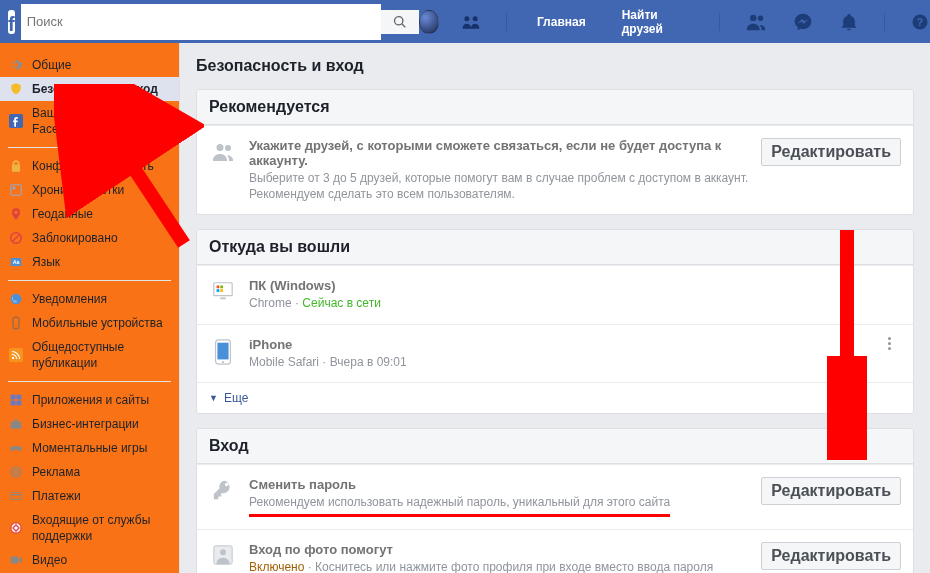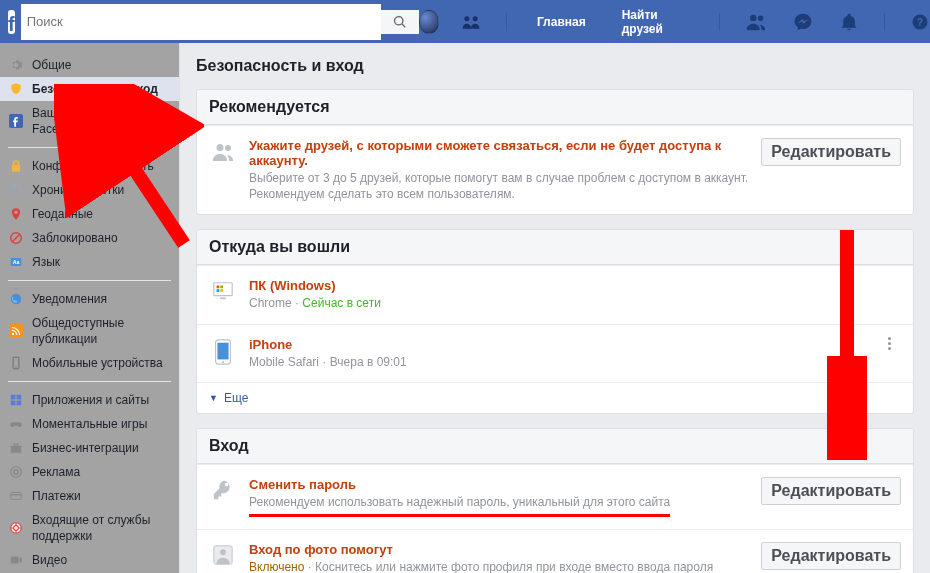--- a/index.html
+++ b/index.html
@@ -14,38 +14,38 @@
 .topbar-right { margin-left: auto; display: flex; align-items: center; gap: 18px; }
 .avatar { width: 24px; height: 24px; border-radius: 50%; background: radial-gradient(circle at 30% 30%, #6a8ad6, #1a2a50); border: 1px solid rgba(0,0,0,.2); }
 .toplink { color: #fff; font-size: 12px; font-weight: bold; padding: 0 9px; cursor: pointer; }
 .topicon { width: 24px; height: 24px; display: flex; align-items: center; justify-content: center; cursor: pointer; margin: 0 4px; }
 .topicon svg { fill: #1d3d78; }
 .tip-1 svg { fill: #17316a; }
 .divider-v { width: 1px; height: 18px; background: #385898; margin: 0 3px; }
 
 
 .page { display: flex; }
-.sidebar { width: 180px; background: #a3a3a3; border-right: 1px solid #dddfe2; height: 530px; padding-top: 10px; }
+.sidebar { width: 180px; background: #f97316; border-right: 1px solid #dddfe2; height: 530px; padding-top: 10px; }
 .sidenav { list-style: none; }
 .sidenav li { display: flex; align-items: center; padding: 4px 8px; color: #1d2129; cursor: pointer; font-size: 12px; line-height: 16px; }
 .sidenav li.active { background: #dde2ee; font-weight: bold; }
 .sidenav li .sicon { width: 16px; height: 16px; margin-right: 8px; display: flex; align-items: center; justify-content: center; flex-shrink: 0; }
 .sidenav li .slabel { flex: 1; }
 .sidenav .sep { height: 1px; background: #e4e4e4; margin: 6px 8px; padding: 0; cursor: default; }
 
 .main { flex: 1; padding: 14px 16px; overflow: hidden; }
 .main h1 { font-size: 16px; font-weight: bold; color: #1d2129; margin-bottom: 14px; }
 
 .card { background: #fff; border: 1px solid #dddfe2; border-radius: 3px; margin-bottom: 14px; }
 .card-head { padding: 8px 12px; background: #f5f6f7; border-bottom: 1px solid #dddfe2; font-weight: bold; font-size: 16px; color: #1d2129; border-radius: 3px 3px 0 0; }
 .card-row { display: flex; align-items: flex-start; padding: 12px; border-top: 1px solid #e9ebee; }
 .card-row:first-of-type { border-top: 0; }
 .row-icon { width: 28px; margin-right: 12px; flex-shrink: 0; display: flex; justify-content: center; padding-top: 2px; }
 .row-body { flex: 1; min-width: 0; }
-.row-title { font-weight: bold; font-size: 13px; color: #c2410c; margin-bottom: 2px; }
+.row-title { font-weight: bold; font-size: 13px; color: #737373; margin-bottom: 2px; }
 .row-sub { font-size: 12px; color: #90949c; line-height: 1.35; }
 .row-sub .green { color: #42b72a; }
 .row-sub .linklike { color: #a16207; }
 .row-action { margin-left: 8px; flex-shrink: 0; }
 .btn { background: #f5f6f7; border: 1px solid #ccd0d5; color: #4b4f56; font-size: 16px; font-weight: bold; padding: 4px 9px; border-radius: 2px; cursor: pointer; }
 .more-row { padding: 8px 12px; display: flex; align-items: center; color: #385898; font-size: 12px; cursor: pointer; border-top: 1px solid #e9ebee; }
 .more-row .tri { margin-right: 6px; font-size: 9px; }
 .dots { width: 24px; display: flex; flex-direction: column; align-items: center; gap: 2px; cursor: pointer; }
 .dots span { width: 3px; height: 3px; background: #90949c; border-radius: 50%; }
 .underline-red { border-bottom: 3px solid #ff0000; padding-bottom: 4px; display: inline-block; }
@@ -187,64 +187,64 @@
             <svg width="14" height="14" viewBox="0 0 24 24">
               <circle cx="12" cy="12" r="9" fill="#4a90d9"></circle>
               <path fill="#7ab6e8" d="M5 8c2 .5 3 2 2 4s2 3 4 2 3 3 2 5c-4 .5-8-3-8-8 0-1 0-2 0-3z"></path>
             </svg>
           </span>
           <span class="slabel">Уведомления</span>
         </li>
       <li>
           <span class="sicon">
             <svg width="14" height="14" viewBox="0 0 24 24">
+              <rect x="7" y="2" width="10" height="20" rx="2" fill="none" stroke="#666" stroke-width="1.5"></rect>
+              <circle cx="12" cy="19" r="1" fill="#666"></circle>
+            </svg>
+          </span>
+          <span class="slabel">Мобильные устройства</span>
+        </li>
+      <li>
+          <span class="sicon">
+            <svg width="14" height="14" viewBox="0 0 24 24">
               <rect width="24" height="24" rx="3" fill="#f7931e"></rect>
               <circle cx="7" cy="17" r="2" fill="#fff"></circle>
               <path fill="none" stroke="#fff" stroke-width="2" d="M5 11a8 8 0 018 8M5 6a13 13 0 0113 13"></path>
             </svg>
           </span>
           <span class="slabel">Общедоступные публикации</span>
-        </li>
-      <li>
-          <span class="sicon">
-            <svg width="14" height="14" viewBox="0 0 24 24">
-              <rect x="7" y="2" width="10" height="20" rx="2" fill="none" stroke="#666" stroke-width="1.5"></rect>
-              <circle cx="12" cy="19" r="1" fill="#666"></circle>
-            </svg>
-          </span>
-          <span class="slabel">Мобильные устройства</span>
         </li>
       <li class="sep"></li>
       <li>
           <span class="sicon">
             <svg width="14" height="14" viewBox="0 0 24 24">
               <rect x="3" y="3" width="8" height="8" fill="#5b7bd5"></rect>
               <rect x="13" y="3" width="8" height="8" fill="#5b7bd5"></rect>
               <rect x="3" y="13" width="8" height="8" fill="#5b7bd5"></rect>
               <rect x="13" y="13" width="8" height="8" fill="#5b7bd5"></rect>
             </svg>
           </span>
           <span class="slabel">Приложения и сайты</span>
         </li>
       <li>
           <span class="sicon">
             <svg width="14" height="14" viewBox="0 0 24 24">
-              <path fill="#888" d="M6 9h12a4 4 0 010 8h-1l-2-2h-6l-2 2H6a4 4 0 010-8z"></path>
-            </svg>
-          </span>
-          <span class="slabel">Моментальные игры</span>
-        </li>
-      <li>
-          <span class="sicon">
-            <svg width="14" height="14" viewBox="0 0 24 24">
               <rect x="3" y="8" width="18" height="12" rx="1" fill="#888"></rect>
               <rect x="9" y="5" width="6" height="4" fill="none" stroke="#888" stroke-width="2"></rect>
             </svg>
           </span>
           <span class="slabel">Бизнес-интеграции</span>
+        </li>
+      <li>
+          <span class="sicon">
+            <svg width="14" height="14" viewBox="0 0 24 24">
+              <path fill="#888" d="M6 9h12a4 4 0 010 8h-1l-2-2h-6l-2 2H6a4 4 0 010-8z"></path>
+            </svg>
+          </span>
+          <span class="slabel">Моментальные игры</span>
         </li>
       <li>
           <span class="sicon">
             <svg width="14" height="14" viewBox="0 0 24 24">
               <circle cx="12" cy="12" r="9" fill="none" stroke="#888" stroke-width="2"></circle>
               <circle cx="12" cy="12" r="4" fill="none" stroke="#888" stroke-width="2"></circle>
             </svg>
           </span>
           <span class="slabel">Реклама</span>
         </li>

